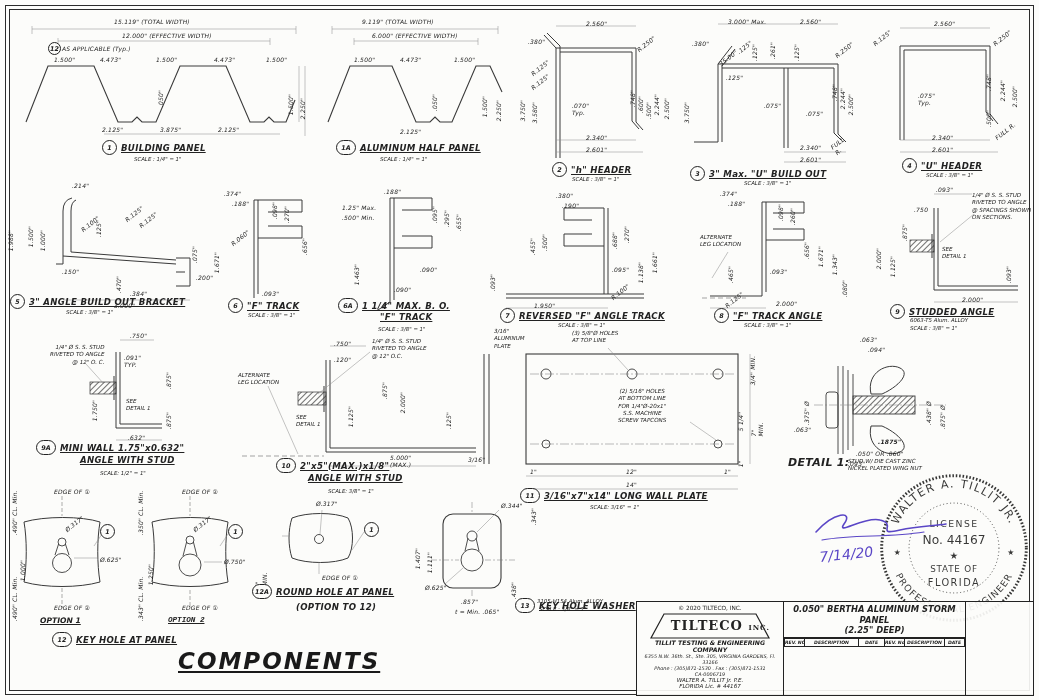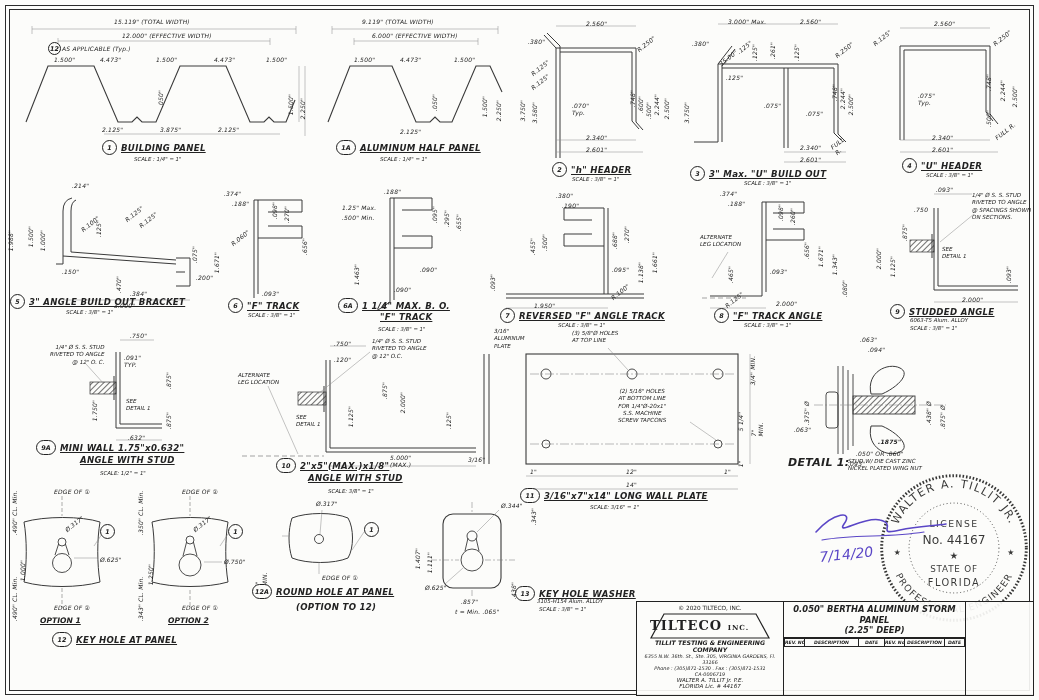--- a/index.html
+++ b/index.html
@@ -32,21 +32,21 @@
        font:italic bold 11.6px "DejaVu Sans",sans-serif;white-space:nowrap;color:#111;}
   
   .tb{position:absolute;left:636px;top:601px;width:396px;height:93px;border:1.4px solid #222;
       display:flex;background:rgba(252,252,250,.92);}
   .tb .colL{width:146px;border-right:1px solid #222;position:relative;}
   .tb .colM{width:181px;border-right:1px solid #222;position:relative;display:flex;flex-direction:column;}
   .tb .colR{flex:1;position:relative;display:flex;flex-direction:column;}
   .tb .copyright{font:5.8px "DejaVu Sans",sans-serif;text-align:center;padding-top:3px;}
   .logo{position:relative;margin:2px auto 0;width:120px;height:26px;}
   .logo svg{position:absolute;left:0;top:0;}
-  .logo .lt{position:absolute;width:100%;top:5px;text-align:left;
+  .logo .lt{position:absolute;width:100%;top:5px;text-align:right;
             font:bold 13px "DejaVu Serif",serif;letter-spacing:1px;}
   .logo .lt small{font-size:7px;letter-spacing:1px;}
   .tinyC{text-align:center;line-height:1.25;}
   .co-name{font:italic bold 6.2px "DejaVu Sans",sans-serif;}
   .co-small{font:italic 4.9px "DejaVu Sans",sans-serif;}
   .panelTitle{border-bottom:1px solid #222;text-align:center;padding:2px 0 1px;
               font:italic bold 8.4px "DejaVu Sans",sans-serif;line-height:1.25;}
   .client{border-bottom:1px solid #222;text-align:center;padding-top:1px;}
   .client .nm{font:bold 11.5px "DejaVu Sans",sans-serif;letter-spacing:.4px;}
   .client .ad{font:italic 5px "DejaVu Sans",sans-serif;line-height:1.25;}
@@ -557,21 +557,21 @@
     <span class="dim" style="left:40px;top:118px;">EDGE OF ②</span>
     <span class="optlabel" style="left:26px;top:130px;">OPTION 1</span>
     <span class="dim" style="left:168px;top:2px;">EDGE OF ②</span>
     <span class="dim v" style="left:130px;top:42px;">.350" CL. Min.</span>
     <span class="dim a" style="left:182px;top:40px;">Ø.317"</span>
     <span class="balloon abs" style="left:214px;top:38px;">1</span>
     <span class="dim v" style="left:140px;top:92px;">1.250"</span>
     <span class="dim" style="left:210px;top:72px;">Ø.750"</span>
     <span class="dim v" style="left:130px;top:128px;">.343" CL. Min.</span>
     <span class="dim" style="left:168px;top:118px;">EDGE OF ①</span>
-    <span class="optlabel" style="left:154px;top:130px;">OPTION 2</span>
+    <span class="optlabel" style="left:154px;top:130px;font-family:Liberation Mono, monospace;">OPTION 2</span>
     <div class="cap" style="left:38px;top:146px;">
       <span class="balloon wide">12</span>
       <span class="t">KEY HOLE AT PANEL</span>
     </div>
   </div>
 
   
   <div class="fig" style="left:252px;top:492px;width:180px;height:130px;">
     <svg width="180" height="130">
       <path d="M40,26 c15,-6 42,-6 56,0 c6,10 6,30 0,40 c-14,6 -41,6 -56,0 c-4,-12 -4,-28 0,-40 z" fill="none" stroke="#3a3a3a" stroke-width="1"></path>
@@ -602,29 +602,30 @@
       <path d="M62,40 L84,18 M48,76 L30,92" stroke="#888" stroke-width="0.5"></path>
     </svg>
     <span class="dim" style="left:86px;top:10px;">Ø.344"</span>
     <span class="dim v" style="left:122px;top:26px;">.343"</span>
     <span class="dim v" style="left:6px;top:70px;">1.407"</span>
     <span class="dim v" style="left:18px;top:74px;">1.111"</span>
     <span class="dim" style="left:10px;top:92px;">Ø.625"</span>
     <span class="dim v" style="left:102px;top:100px;">.438"</span>
     <span class="dim" style="left:46px;top:106px;">.857"</span>
     <span class="dim" style="left:40px;top:116px;">t = Min. .065"</span>
-    <div class="cap" style="left:100px;top:94px;">
+    <div class="cap" style="left:100px;top:106px;">
       <span class="balloon wide">13</span>
       <span class="t">KEY HOLE WASHER</span>
     </div>
     <span class="scale" style="left:122px;top:106px;">3105-H154 Alum. ALLOY</span>
     <span class="scale" style="left:124px;top:114px;">SCALE : 3/8" = 1"</span>
   </div>
 
   
+  <div class="components">COMPONENTS</div>
 
   
   <div class="stamp">
     <svg width="172" height="172" viewBox="0 0 176 176">
       <circle cx="88" cy="88" r="74" fill="none" stroke="#1c1c1c" stroke-width="3" stroke-dasharray="1.6 1.9"></circle>
       <circle cx="88" cy="88" r="46" fill="none" stroke="#1c1c1c" stroke-width="0.9" stroke-dasharray="1 2.6"></circle>
       <defs>
         <path id="arcT" d="M 26,88 A 62,62 0 0 1 150,88" fill="none"></path>
         <path id="arcB" d="M 22,88 A 66,66 0 0 0 154,88" fill="none"></path>
       </defs>

